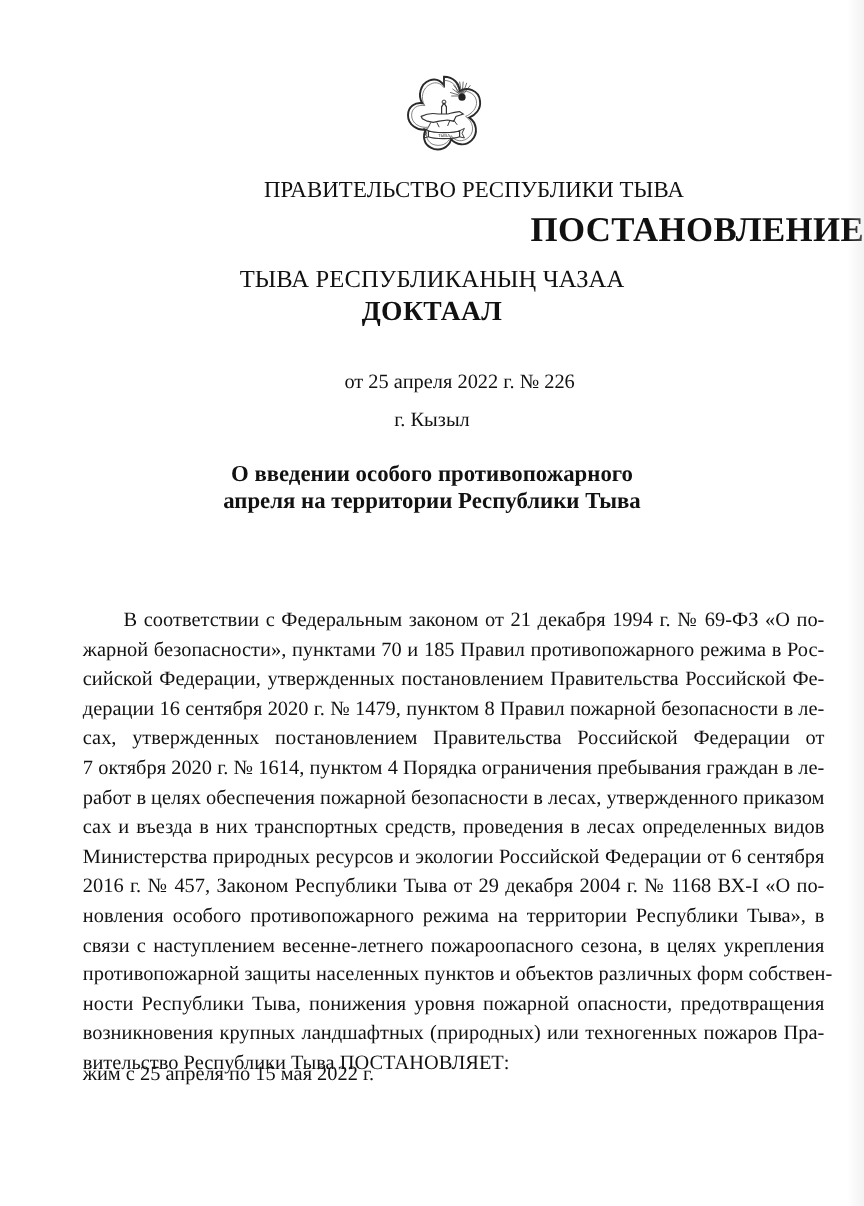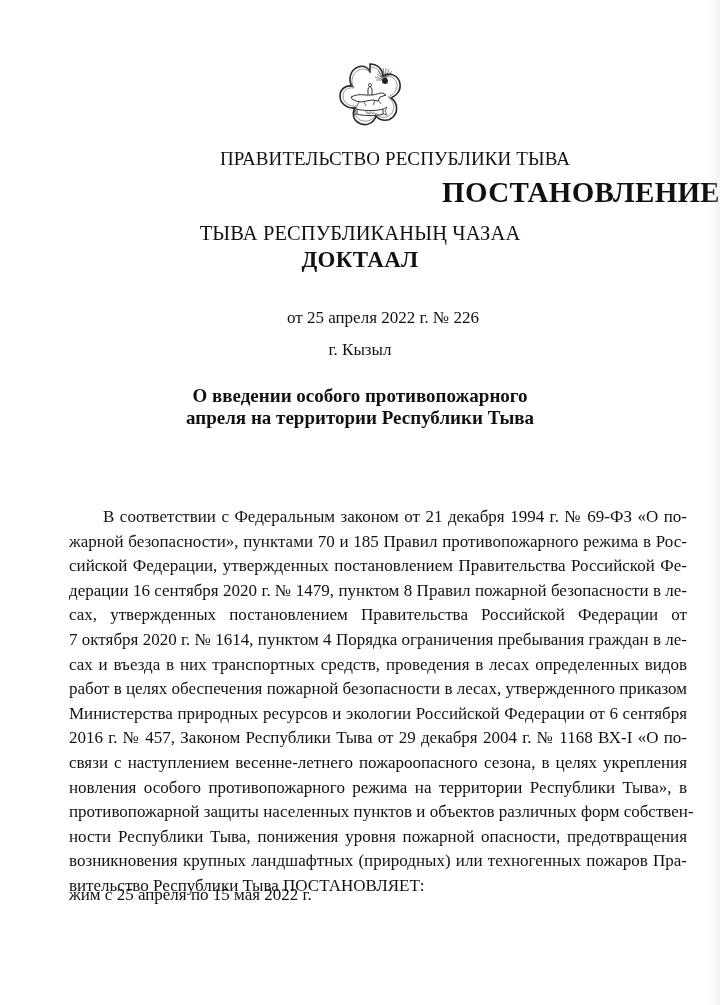--- a/index.html
+++ b/index.html
@@ -113,26 +113,26 @@
   <div>апреля на территории Республики Тыва</div>
 </div>
 
 <div class="body-text p1">
   <span class="line first">В соответствии с Федеральным законом от 21 декабря 1994 г. № 69-ФЗ «О по-</span>
   <span class="line">жарной безопасности», пунктами 70 и 185 Правил противопожарного режима в Рос-</span>
   <span class="line">сийской Федерации, утвержденных постановлением Правительства Российской Фе-</span>
   <span class="line">дерации 16 сентября 2020 г. № 1479, пунктом 8 Правил пожарной безопасности в ле-</span>
   <span class="line">сах, утвержденных постановлением Правительства Российской Федерации от</span>
   <span class="line">7 октября 2020 г. № 1614, пунктом 4 Порядка ограничения пребывания граждан в ле-</span>
+  <span class="line">работ в целях обеспечения пожарной безопасности в лесах, утвержденного приказом</span>
   <span class="line">сах и въезда в них транспортных средств, проведения в лесах определенных видов</span>
-  <span class="line">работ в целях обеспечения пожарной безопасности в лесах, утвержденного приказом</span>
   <span class="line">Министерства природных ресурсов и экологии Российской Федерации от 6 сентября</span>
   <span class="line">2016 г. № 457, Законом Республики Тыва от 29 декабря 2004 г. № 1168 ВХ-I «О по-</span>
+  <span class="line">новления особого противопожарного режима на территории Республики Тыва», в</span>
   <span class="line">связи с наступлением весенне-летнего пожароопасного сезона, в целях укрепления</span>
-  <span class="line">новления особого противопожарного режима на территории Республики Тыва», в</span>
   <span class="line">противопожарной защиты населенных пунктов и объектов различных форм собствен-</span>
   <span class="line">ности Республики Тыва, понижения уровня пожарной опасности, предотвращения</span>
   <span class="line">возникновения крупных ландшафтных (природных) или техногенных пожаров Пра-</span>
   <span class="line last">вительство Республики Тыва ПОСТАНОВЛЯЕТ:</span>
 </div>
 
 <div class="body-text p2">
   <span class="line last">жим с 25 апреля по 15 мая 2022 г.</span>
 </div>
 

